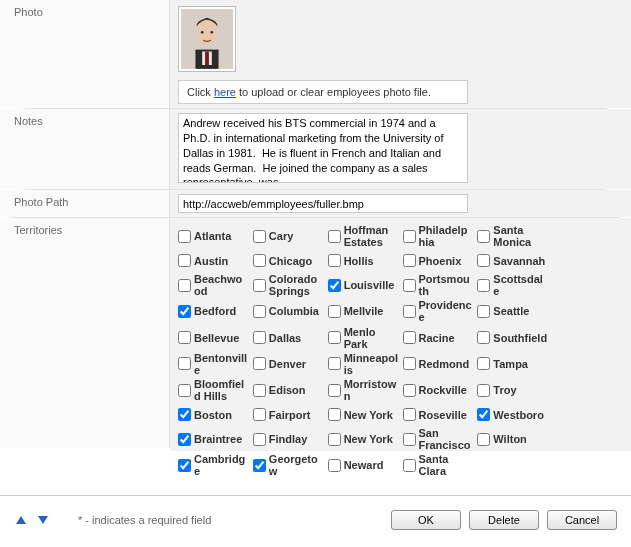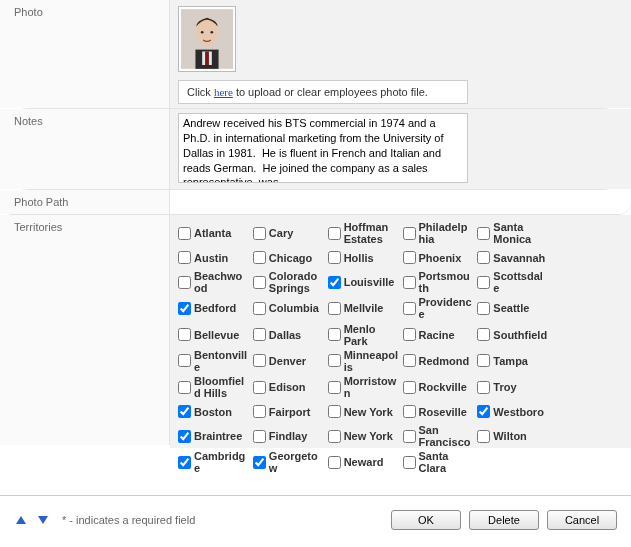--- a/index.html
+++ b/index.html
@@ -44,21 +44,21 @@
     padding: 2px;
     margin-bottom: 8px;
   }
   .photo-svg { width: 100%; height: 100%; display: block; }
   .upload-box {
     background: #fff;
     border: 1px solid #ccc;
     padding: 5px 8px;
     width: 290px;
   }
-  .upload-box a { color: #1a4fc2; text-decoration: underline; font-family: Liberation Serif, serif; }
+  .upload-box a { color: #1a4fc2; text-decoration: underline; }
   textarea.notes-ta {
     width: 290px;
     height: 70px;
     font-family: Tahoma, Arial, sans-serif;
     font-size: 11px;
     resize: none;
     border: 1px solid #c8c8c8;
     padding: 2px 4px;
     overflow-y: scroll;
     line-height: 1.35;
@@ -140,21 +140,21 @@
     align-items: center; justify-content: center;
     cursor: pointer;
   }
   .arrow-up, .arrow-down {
     width: 0; height: 0;
     border-left: 5px solid transparent;
     border-right: 5px solid transparent;
   }
   .arrow-up   { border-bottom: 8px solid #2a5fd0; }
   .arrow-down { border-top: 8px solid #2a5fd0; }
-  .req-note { color: #666; margin-left: 4px; }
+  .req-note { color: #666; margin-left: 20px; }
   .footer-spacer { flex: 1; }
   button.action {
     font-family: Tahoma, Arial, sans-serif;
     font-size: 11px;
     padding: 3px 0;
     width: 70px;
     border: 1px solid #8c8c8c;
     border-radius: 3px;
     background: linear-gradient(#fdfdfd, #e4e4e4);
     cursor: pointer;
@@ -190,20 +190,23 @@
   <div class="row">
     <div class="label-col">Notes</div>
     <div class="value-col">
       <textarea class="notes-ta" style="">Andrew received his BTS commercial in 1974 and a Ph.D. in international marketing from the University of Dallas in 1981.  He is fluent in French and Italian and reads German.  He joined the company as a sales representative, was</textarea>
     </div>
   </div>
 
 
   <div class="row">
     <div class="label-col">Photo Path</div>
+    <div class="value-col">
+      <input type="text" class="path-in" value="http://accweb/emmployees/fuller.bmp" style="">
+    </div>
   </div>
 
   <div class="row territories-row">
     <div class="label-col">Territories</div>
     <div class="value-col">
       <div class="territories-grid" id="terr-grid">
           <label class="chk-cell">
             <input type="checkbox" style="">
             <span>Atlanta</span>
           </label>

